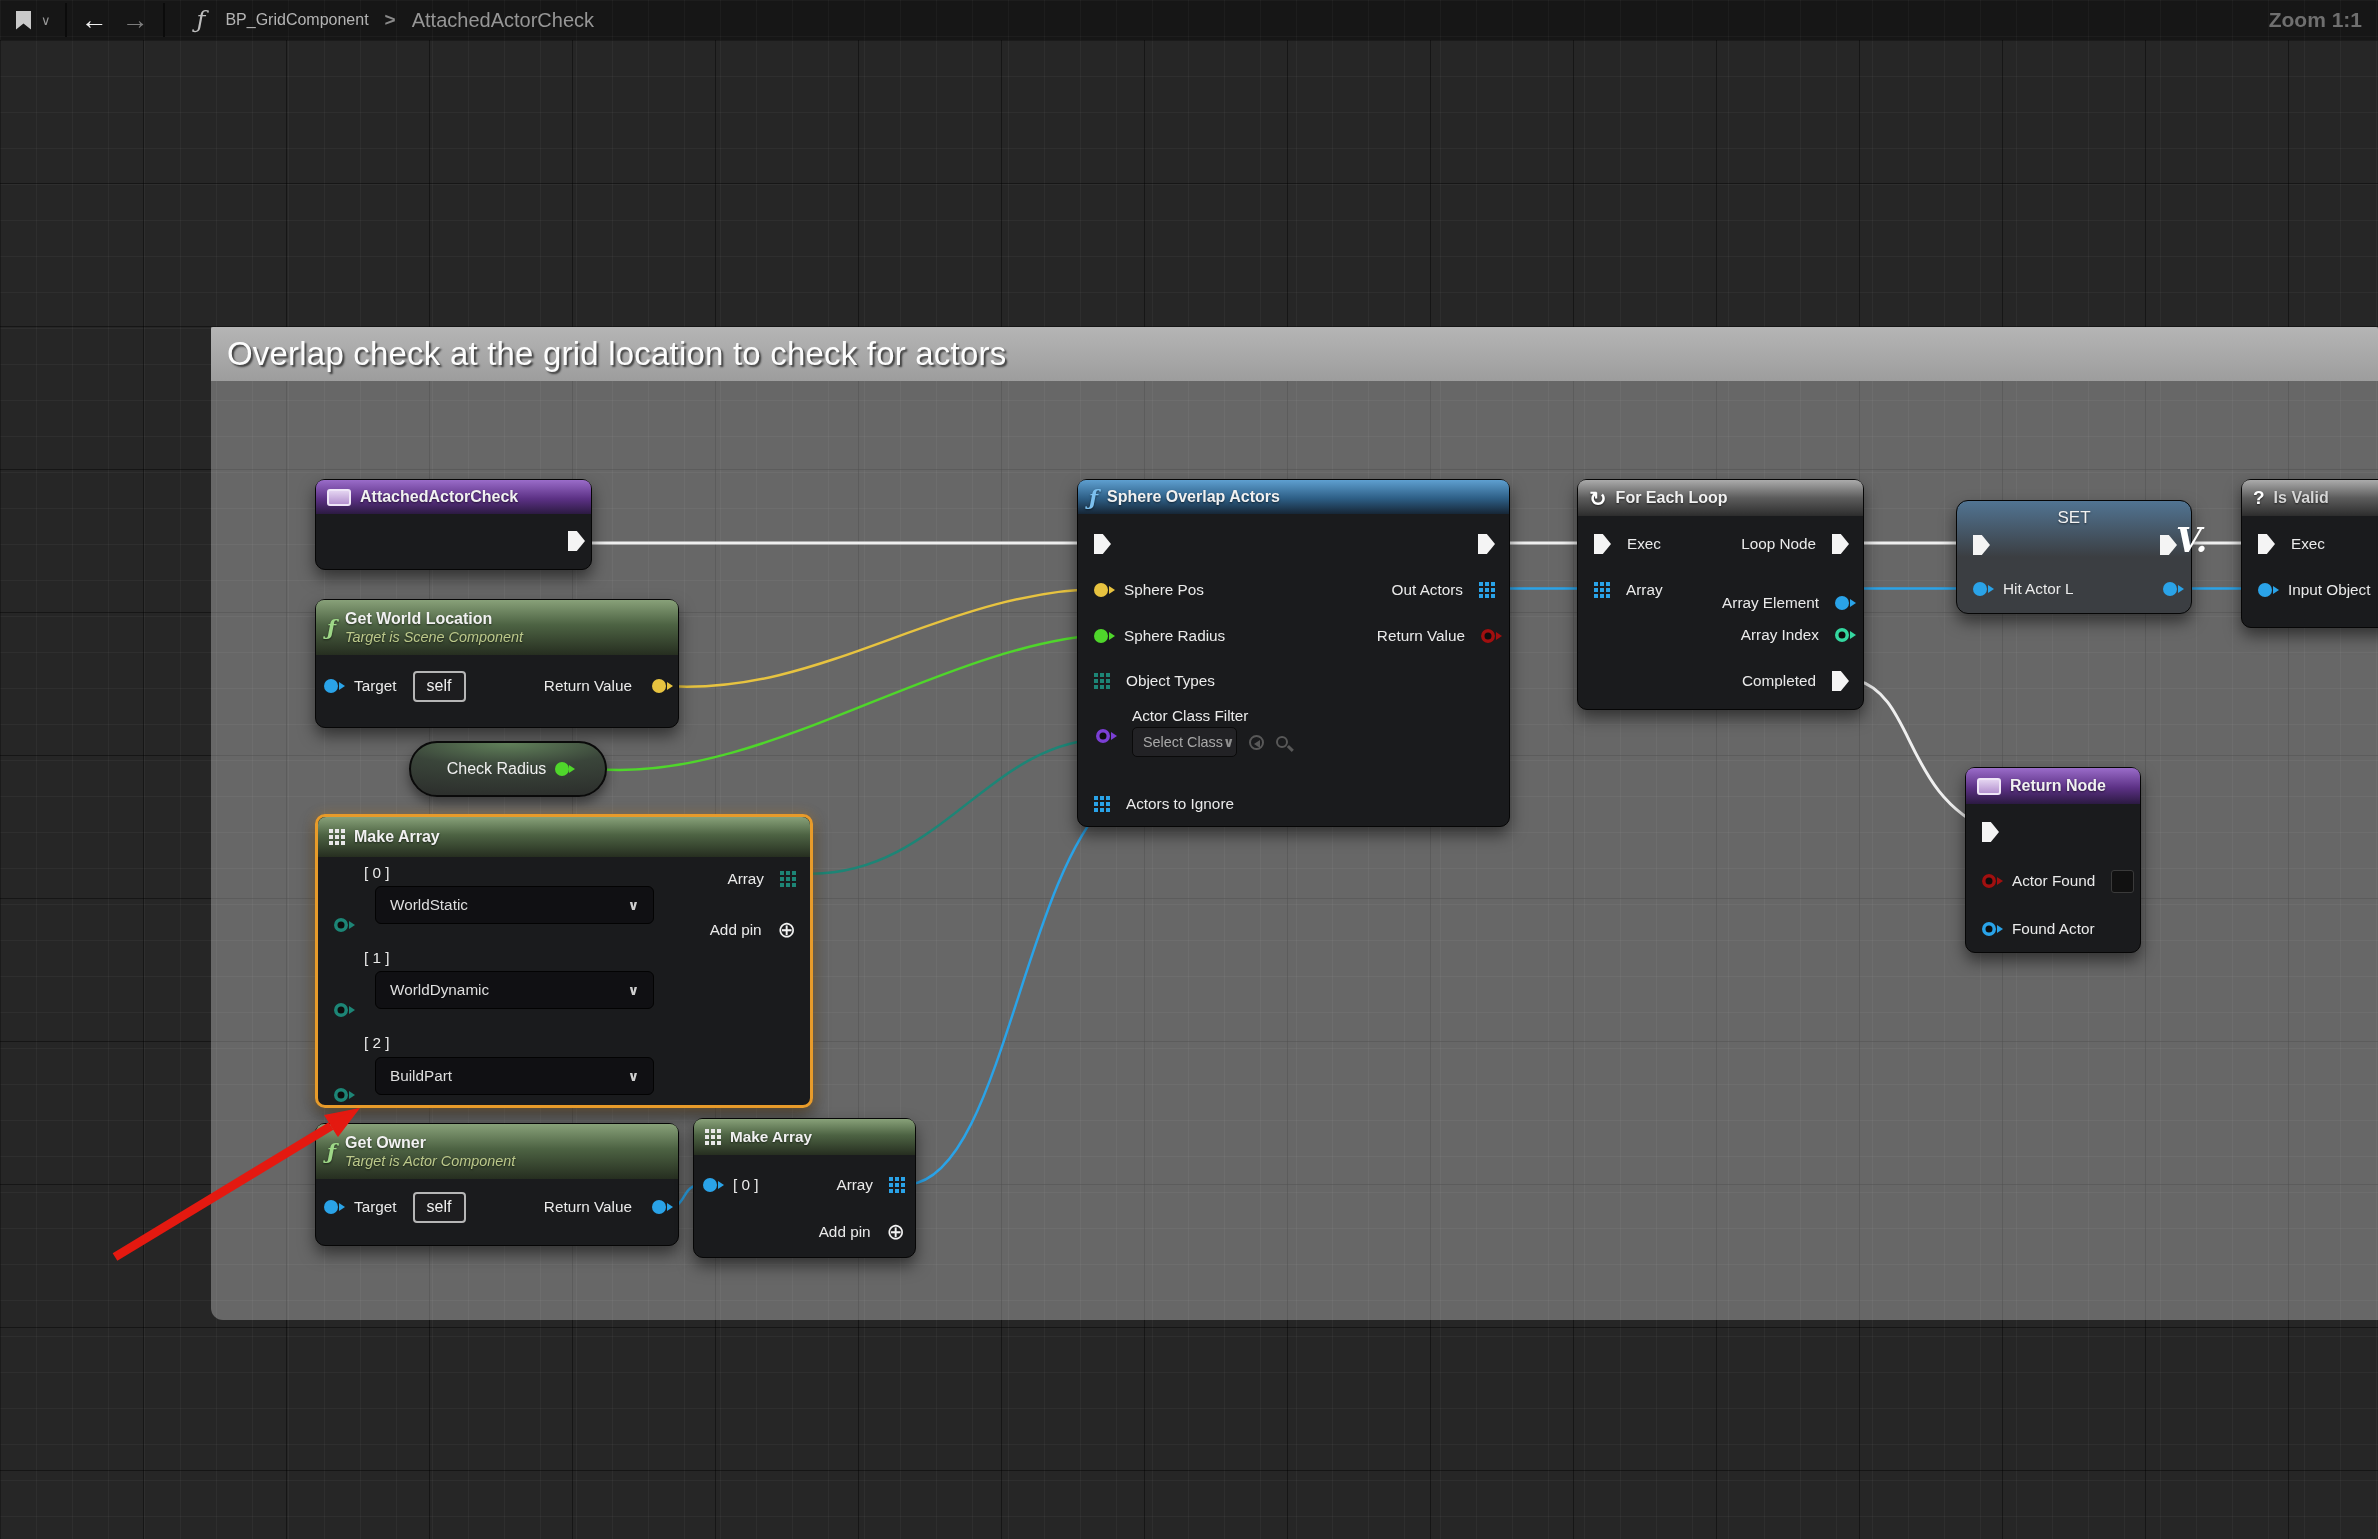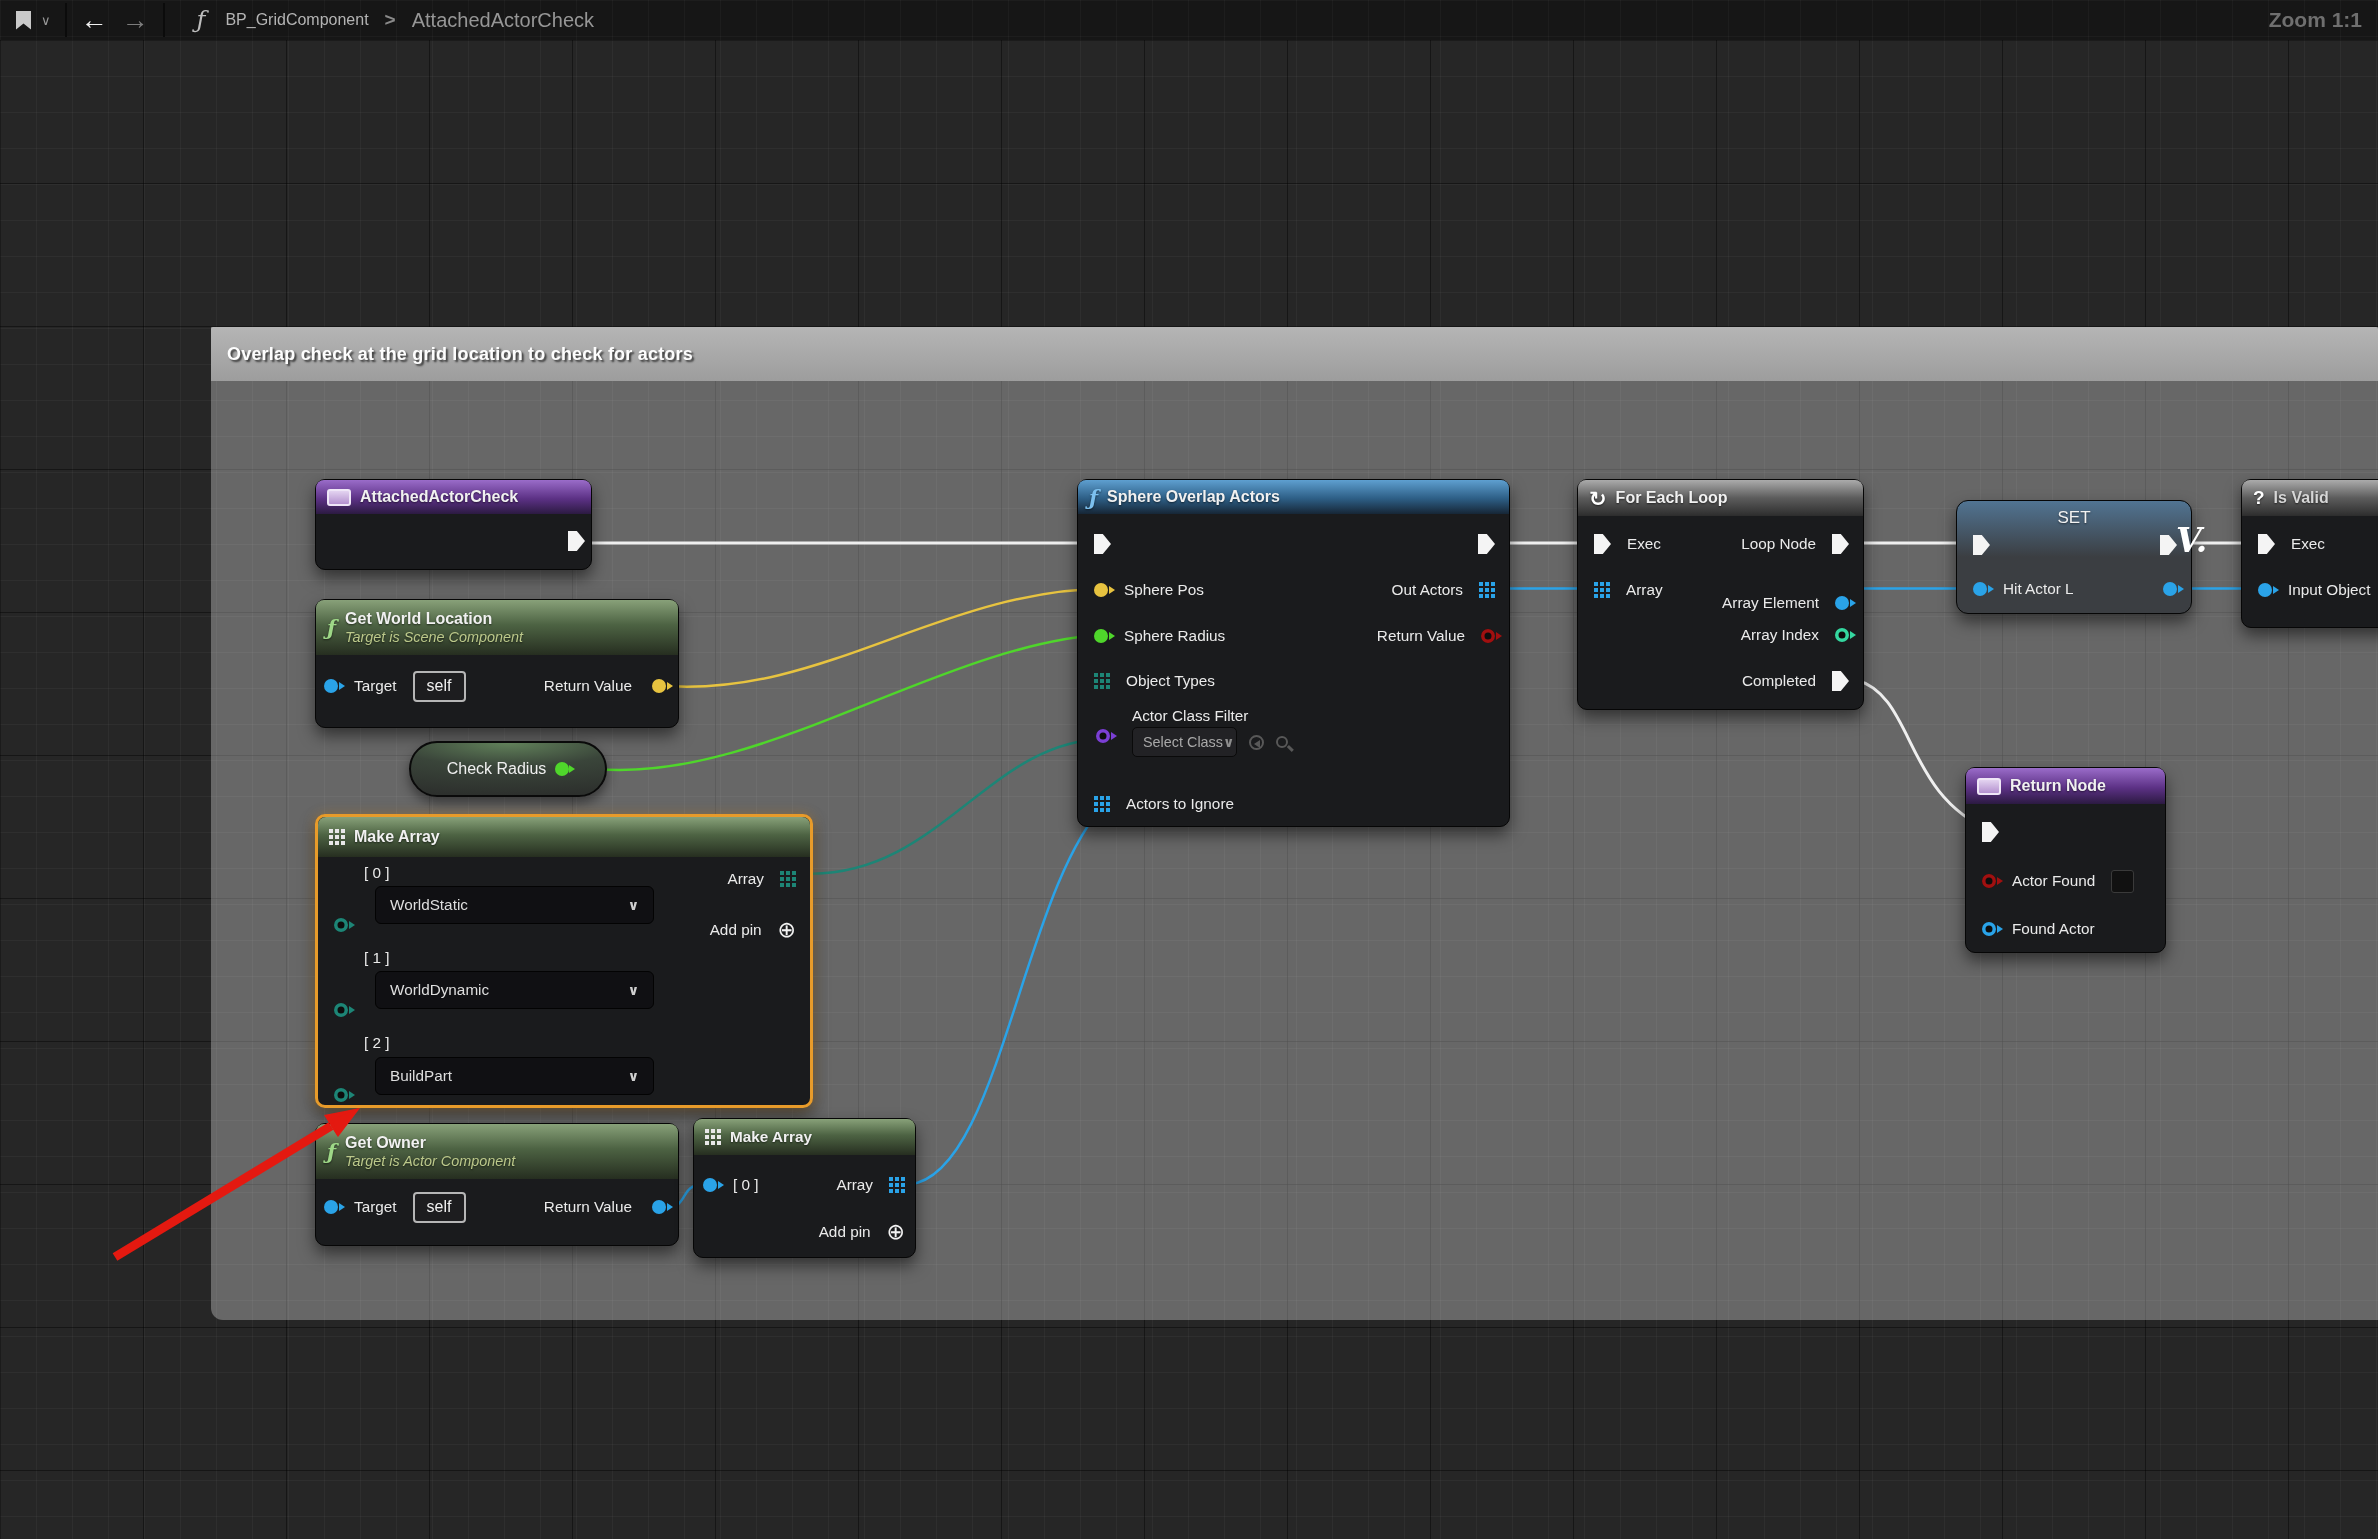--- a/index.html
+++ b/index.html
@@ -35,21 +35,21 @@
       linear-gradient(rgba(0,0,0,.42) 1.5px,transparent 1.5px),
       linear-gradient(90deg,rgba(0,0,0,.42) 1.5px,transparent 1.5px),
       linear-gradient(rgba(255,255,255,.035) 1px,transparent 1px),
       linear-gradient(90deg,rgba(255,255,255,.035) 1px,transparent 1px);
     background-size:143px 143px,143px 143px,36px 36px,36px 36px;}
   
   #comment{position:absolute;left:211px;top:287px;width:2167px;height:993px;z-index:1;
     background:rgba(255,255,255,.30);border-radius:0 0 0 12px;}
   #comment .chdr{height:54px;background:linear-gradient(to bottom,#b5b5b5,#9d9d9d);
     display:flex;align-items:center;padding:0 16px;border-radius:2px 2px 0 0;}
-  #comment .ctitle{font-size:18px;font-weight:bold;color:#fdfdfd;
+  #comment .ctitle{font-size:33px;font-weight:normal;color:#fdfdfd;
     text-shadow:2px 2px 2px rgba(0,0,0,.65);letter-spacing:0.2px}
   
   #wires{position:absolute;left:0;top:0;z-index:2}
   #wires path,#wires line{fill:none}
   .w-exec{stroke:var(--exec_wire);stroke-width:3}
   .w-vec{stroke:var(--vector);stroke-width:2.5}
   .w-flt{stroke:var(--float);stroke-width:2.5}
   .w-tl{stroke:var(--object_types);stroke-width:2.5}
   .w-obj{stroke:var(--object);stroke-width:2.5}
   
@@ -395,21 +395,21 @@
     <div class="row" style="left:16px;top:50px">
       <span class="pexec"></span>
       <span>Exec</span>
     </div>
     <div class="row" style="left:16px;top:96px">
       <span class="dot c-obj"></span>
       <span>Input Object</span>
     </div>
   </div>
 
-  <div class="node" id="node-return" style="left:1965px;top:727px;width:201px;height:186px">
+  <div class="node" id="node-return" style="left:1965px;top:727px;width:176px;height:186px">
     <div class="hdr hdr-purple" style="height:36px">
       <span class="var-icon"></span>
       <span class="tt">Return Node</span>
     </div>
     <div class="row" style="left:16px;top:50px">
       <span class="pexec"></span>
     </div>
     <div class="row" style="left:16px;top:99px">
       <span class="dot hollow c-bool"></span>
       <span>Actor Found</span>

